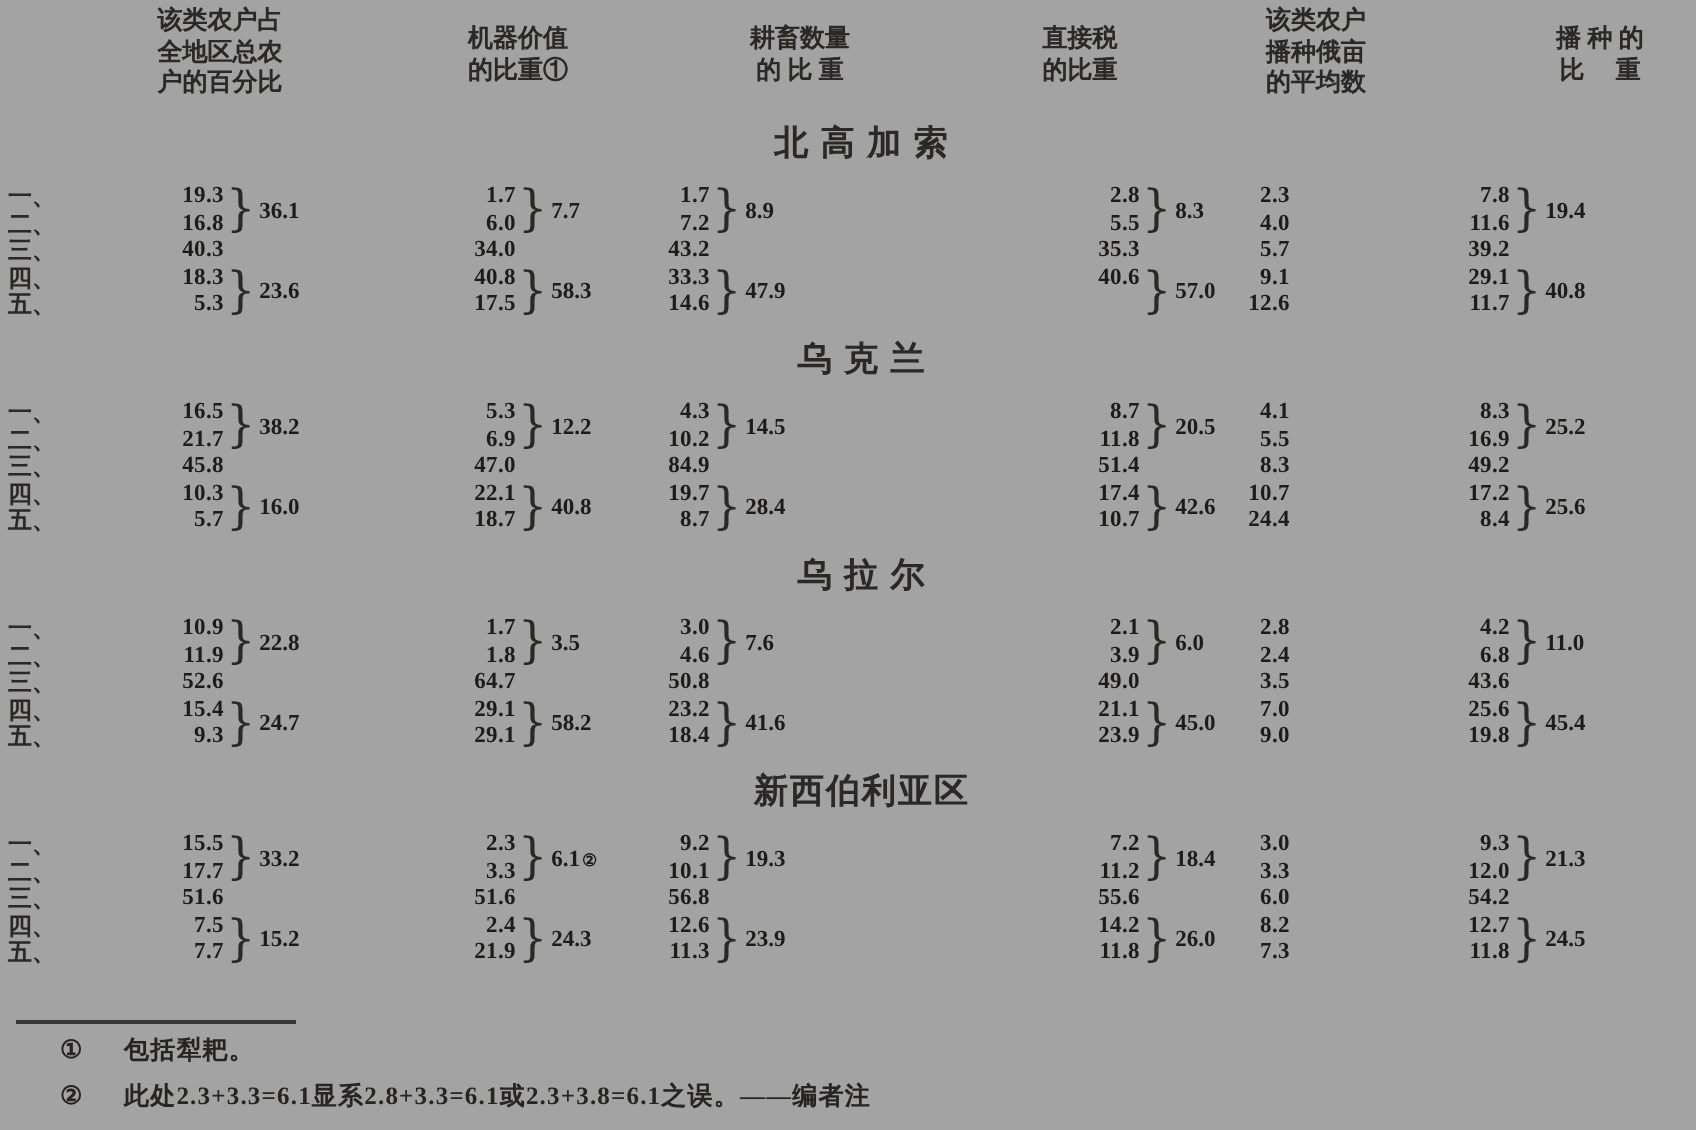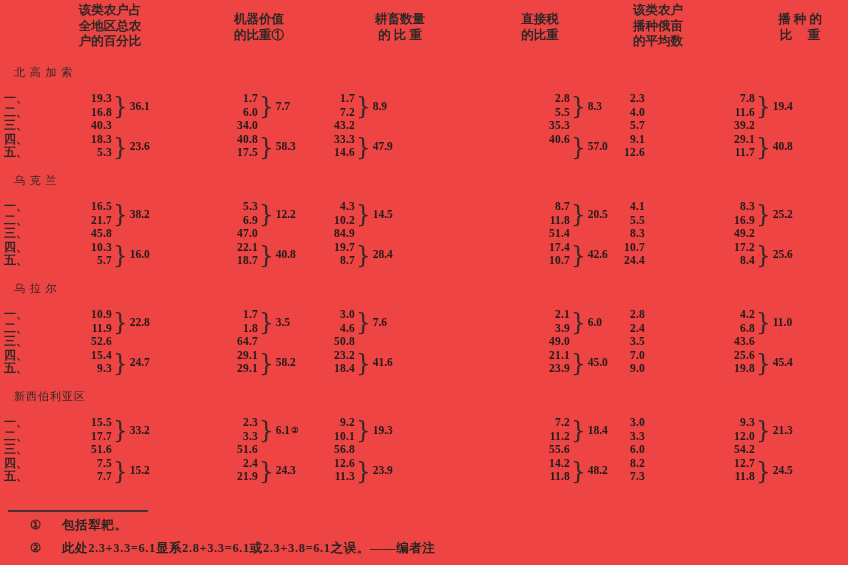--- a/index.html
+++ b/index.html
@@ -1,42 +1,42 @@
 <!DOCTYPE html>
 <html><head>
 <meta charset="utf-8">
 <style>
   html,body{margin:0;padding:0;background:#dddbd6;}
   .page{
     position:relative;
     width:848px;height:565px;
-    background:#ef4444;
+    background:#a3a3a3;
     font-family:"Liberation Serif",serif;
     color:#201f1d;
     overflow:hidden;
   }
   
   #headers{position:absolute;inset:0;}
   .col-header{
     position:absolute;
     transform:translateX(-50%);
     text-align:center;
     font-size:12.5px;
     line-height:15.5px;
     white-space:nowrap;
     font-weight:bold;
     color:#2a2926;
   }
   
   #sections{position:absolute;top:58px;left:0;width:848px;}
   .section{margin-bottom:12px;}
   .section-title{
-    text-align:left;
-    font-size:11px;
-    font-weight:normal;
+    text-align:center;
+    font-size:17px;
+    font-weight:bold;
     height:16px;line-height:16px;
     margin:6px 0 12px 14px;
     color:#2a2926;
     letter-spacing:1px;
   }
   .band{display:flex;align-items:stretch;}
   .band-pair{height:27.2px;}
   .band-mid{height:13.6px;}
   .cell{flex:0 0 auto;box-sizing:border-box;}
   .cl {width:34px;}
@@ -598,21 +598,21 @@
           <div class="cell sum c3s">
             <span class="brace">}</span>
             <span class="sumval">23.9</span>
           </div>
           <div class="cell num c4n">
             <div>14.2</div>
             <div>11.8</div>
           </div>
           <div class="cell sum c4s">
             <span class="brace">}</span>
-            <span class="sumval">48.2</span>
+            <span class="sumval">26.0</span>
           </div>
           <div class="cell num c5n">
             <div>8.2</div>
             <div>7.3</div>
           </div>
           <div class="cell num c6n">
             <div>12.7</div>
             <div>11.8</div>
           </div>
           <div class="cell sum c6s">

